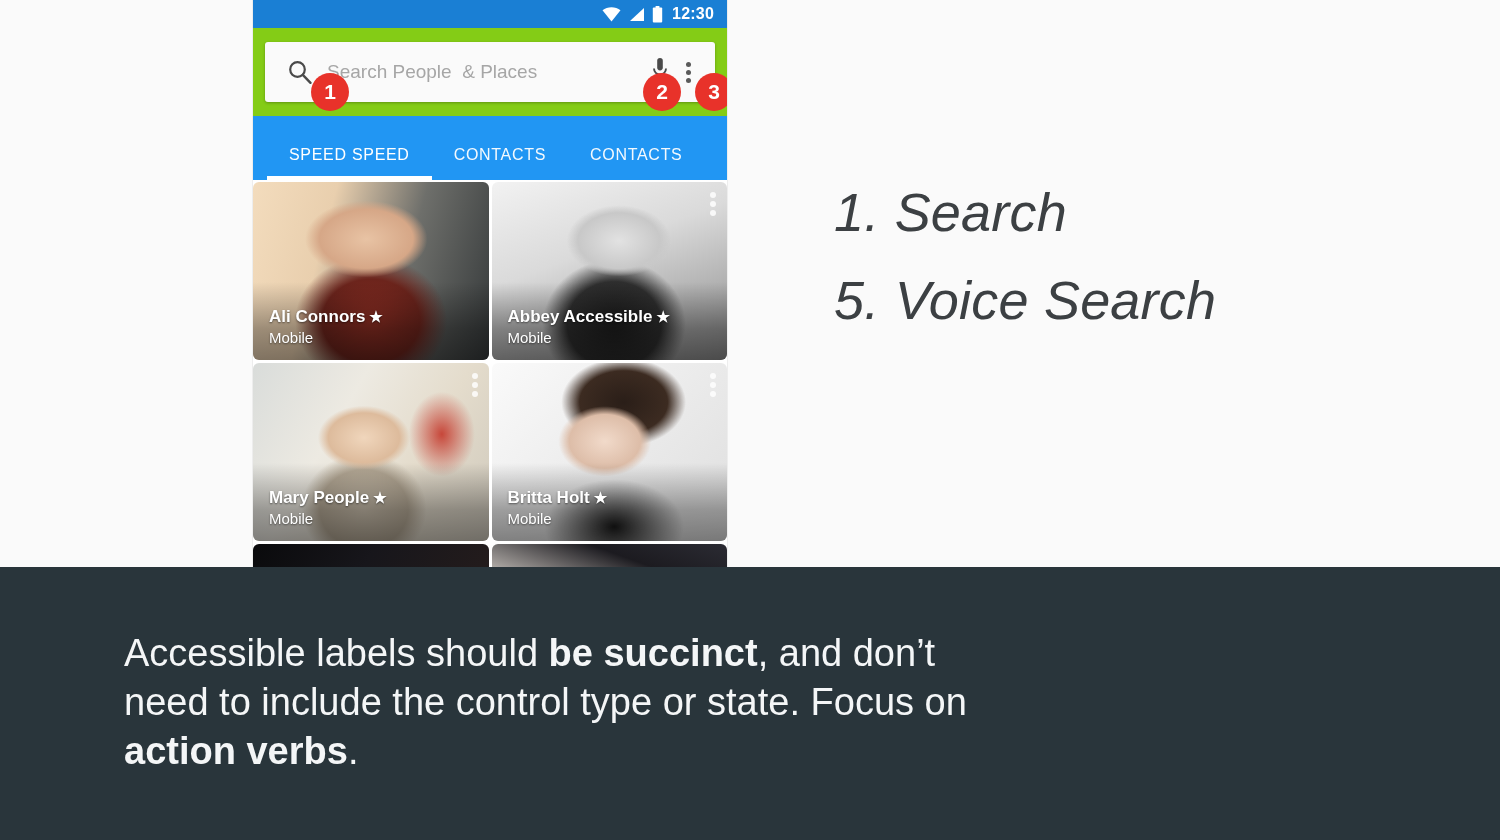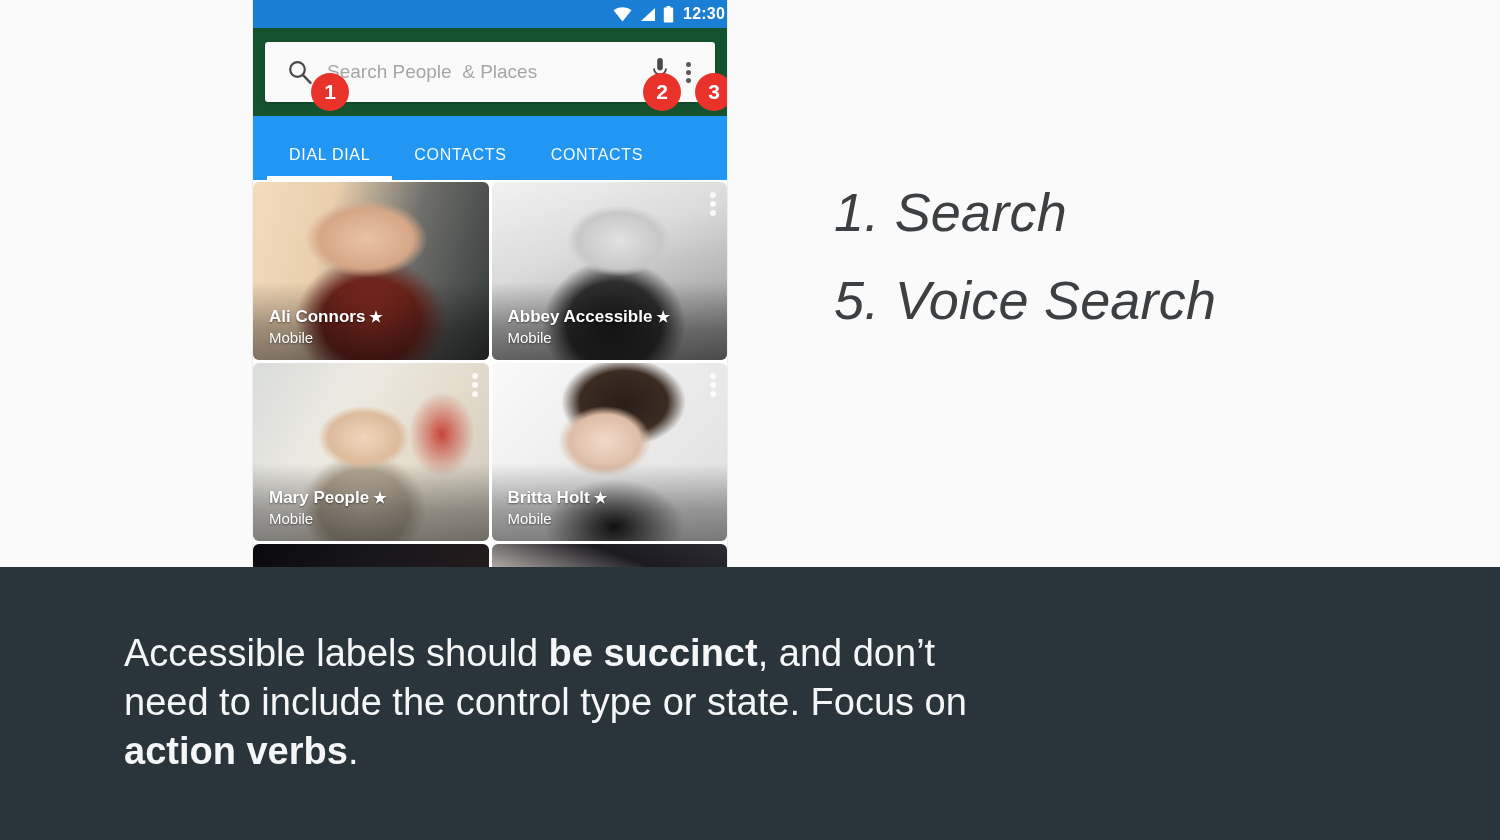--- a/index.html
+++ b/index.html
@@ -32,37 +32,37 @@
   }
 
   
   #statusbar {
     position: relative;
     height: 28px;
     background: #1A7FD4;
     display: flex;
     align-items: center;
     justify-content: flex-end;
-    padding-right: 2px;
+    padding-right: 13px;
     gap: 7px;
   }
   .sb-icon { display: block; }
   #status-time {
     color: #ffffff;
     font-size: 16px;
     font-weight: bold;
     letter-spacing: .2px;
     margin-left: 2px;
   }
 
   
   #appbar {
     position: relative;
     height: 88px;
-    background: #14532d;
+    background: #84cc16;
     padding: 14px 12px 0 12px;
   }
 
   #searchfield {
     position: relative;
     height: 60px;
     background: #FAFAFA;
     border-radius: 3px;
     box-shadow: 0 1px 3px rgba(0,0,0,.28);
     display: flex;
@@ -316,21 +316,21 @@
         </span>
       </div>
 
       <div class="badge" id="badge-1">1</div>
       <div class="badge" id="badge-2">2</div>
       <div class="badge" id="badge-3">3</div>
     </div>
 
     <div id="tabs">
       <div class="tab active">
-        <span>DIAL DIAL</span>
+        <span>SPEED SPEED</span>
       </div>
       <div class="tab inactive">
         <span>CONTACTS</span>
       </div>
       <div class="tab inactive">
         <span>CONTACTS</span>
       </div>
     </div>
 
     <div id="contact-grid">

